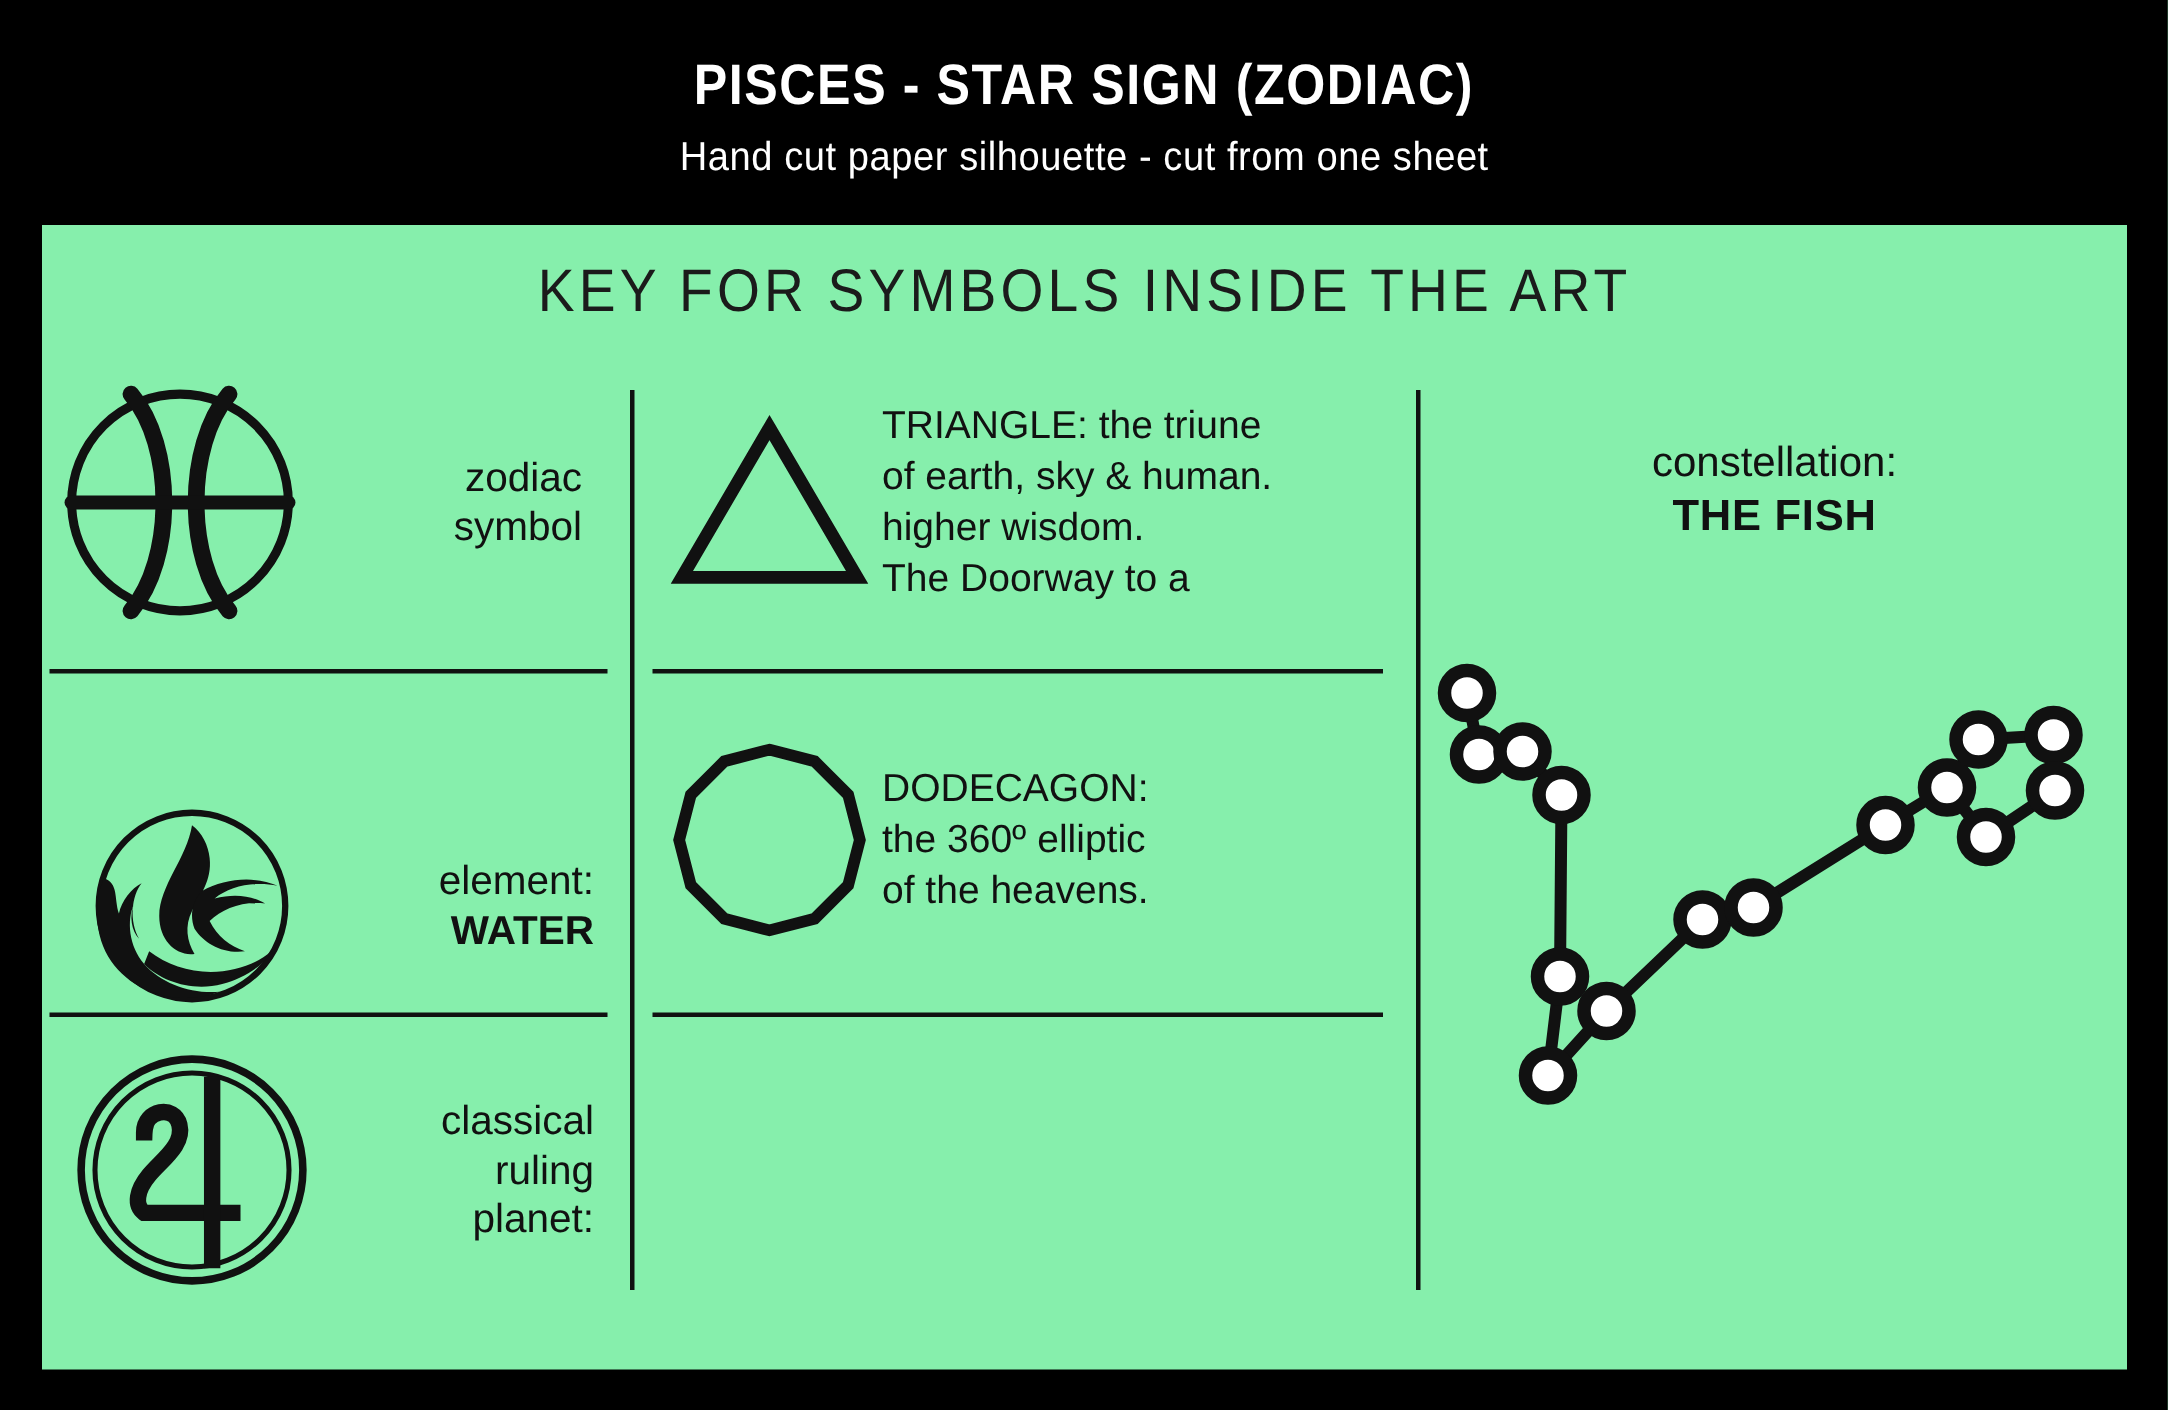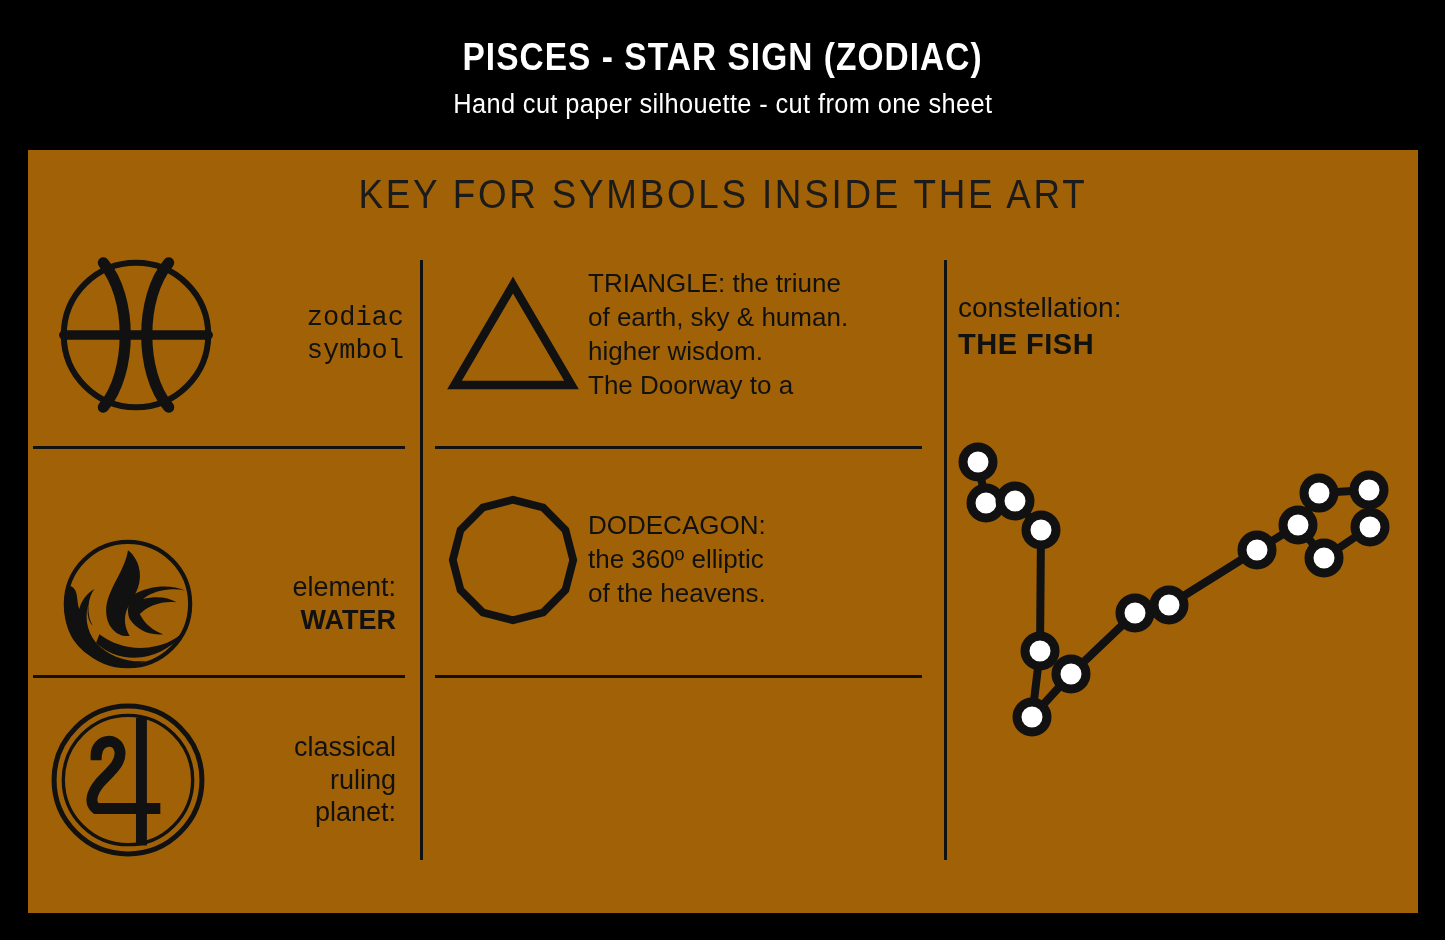--- a/index.html
+++ b/index.html
@@ -13,58 +13,58 @@
 
   
   .header { position:absolute; left:0; top:0; width:1445px; height:150px;
             display:flex; flex-direction:column; align-items:center; justify-content:flex-start; }
   .title { color:#ffffff; font-size:38px; font-weight:800; letter-spacing:1.2px;
            margin-top:36px; transform:scaleX(.88); transform-origin:center; white-space:nowrap; }
   .subtitle { color:#ffffff; font-size:27px; font-weight:300; letter-spacing:.4px;
               margin-top:10px; transform:scaleX(.94); transform-origin:center; white-space:nowrap; }
 
   
-  .card { position:absolute; left:28px; top:150px; width:1390px; height:763px; background:#a16207; }
+  .card { position:absolute; left:28px; top:150px; width:1390px; height:763px; background:#86efac; }
 
   .card-title { position:absolute; left:0; top:22px; width:1390px; text-align:center;
                 color:#1b1b1b; font-size:40px; font-weight:300; letter-spacing:3.0px;
                 transform:scaleX(.92); transform-origin:center; }
 
   
   .vdiv { position:absolute; width:3px; background:#111; }
   .vdiv.v1 { left:392px; top:110px; height:600px; }
   .vdiv.v2 { left:916px; top:110px; height:600px; }
   .hsep { position:absolute; height:3px; background:#111; }
   .hsep.c1a { left:5px;   top:296px; width:372px; }
   .hsep.c1b { left:5px;   top:525px; width:372px; }
   .hsep.c2a { left:407px; top:296px; width:487px; }
   .hsep.c2b { left:407px; top:525px; width:487px; }
 
   
   .row { position:absolute; display:flex; align-items:center; }
 
   
-  .c1r1 { left:18px; top:80px;  width:370px; height:210px;font-family:Liberation Mono, monospace; }
+  .c1r1 { left:2px; top:80px;  width:370px; height:210px; }
   .c1r2 { left:10px; top:300px; width:370px; height:220px;margin-top:44px; }
   .c1r3 { left:10px; top:530px; width:370px; height:200px; }
   .c1 .glyph { width:180px; height:100%; display:flex; align-items:center; justify-content:center; flex:none; }
   .c1 .txt { flex:1; text-align:right; padding-right:12px; color:#111;
              font-size:27px; line-height:1.22; font-weight:400; }
   .c1 .txt b { font-weight:800; }
 
   
   .c2r1 { left:410px; top:80px;  width:500px; height:210px; }
   .c2r2 { left:410px; top:300px; width:500px; height:220px; }
   .c2r3 { left:410px; top:530px; width:500px; height:200px; }
   .c2 .glyph { width:150px; height:100%; display:flex; align-items:center; justify-content:center; flex:none; }
   .c2 .txt { flex:1; text-align:left; color:#111; font-size:26px; line-height:1.30; font-weight:400; }
   .c2 .txt b { font-weight:800; }
 
   
-  .const-label { position:absolute; left:930px; top:140px; width:450px; 
+  .const-label { position:absolute; left:930px; top:140px; width:450px; text-align:center;
                  color:#111; font-size:28px; line-height:1.3; }
   .const-label b { font-weight:800; font-size:29px; letter-spacing:.5px; }
   .const-map { position:absolute; left:925px; top:270px; width:460px; height:330px; }
 
   .nowrap { white-space:nowrap; }
 </style>
 </head>
 <body>
 
 <div id="root">

